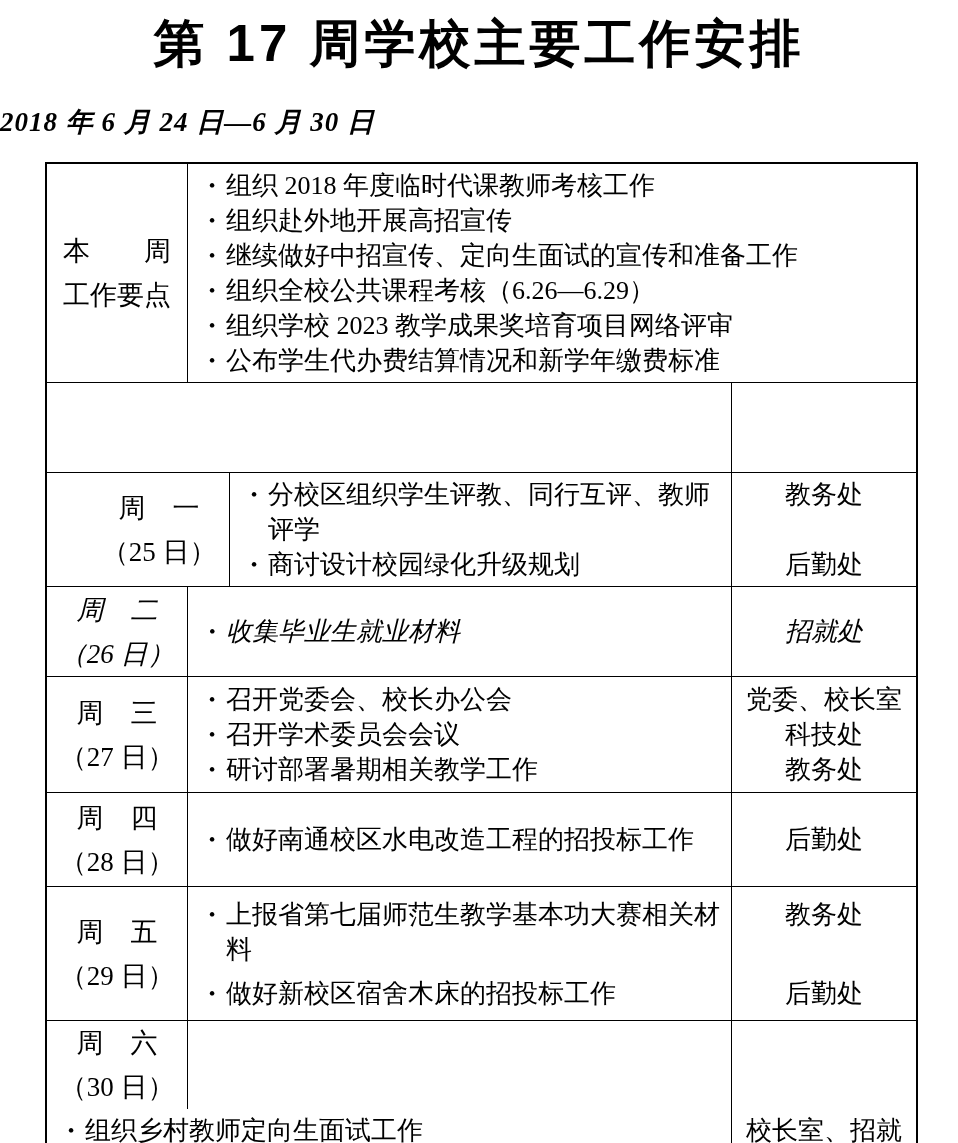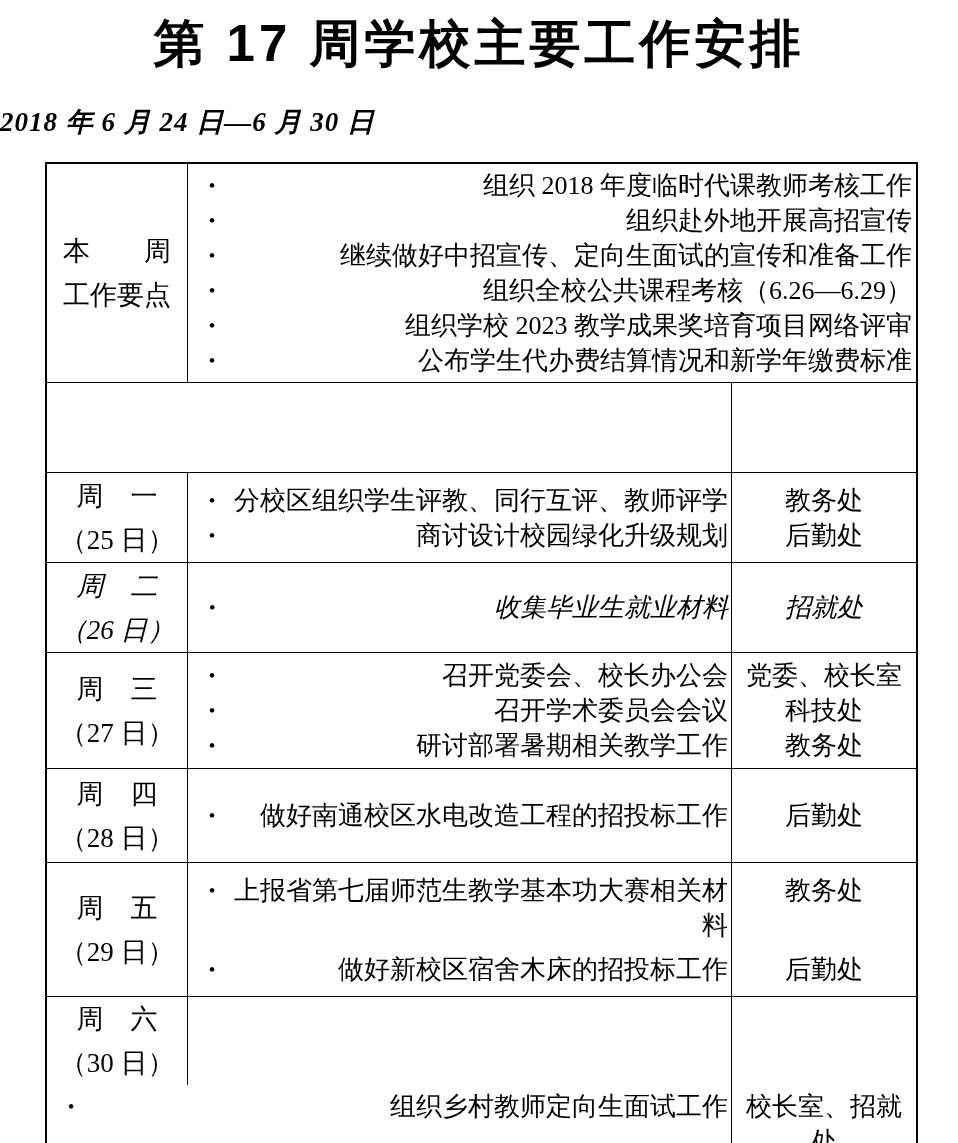--- a/index.html
+++ b/index.html
@@ -74,42 +74,41 @@
     flex-shrink: 0;
     width: 16px;
     margin-left: 16px;
     text-align: center;
     font-size: 19px;
   }
   .task-text {
     flex: 1;
     padding-left: 6px;
     padding-right: 4px;
-    text-align: right;
   }
   .task-dept {
     flex-shrink: 0;
     box-sizing: border-box;
     width: 184px;
     text-align: center;
     padding: 0 2px;
   }
   .row.has-divider::after {
     content: "";
     position: absolute;
     top: 0;
     bottom: 0;
     right: 184px;
     width: 1.5px;
     background: #000;
   }
   
   .r0 { min-height: 206px; }
   .r1 { min-height: 89px; }
-  .r2 { min-height: 89px; }
+  .r2 { min-height: 89px; padding-left: 42px; }
   .r3 { min-height: 89px; font-style: italic; }
   .r4 { min-height: 115px; }
   .r5 { min-height: 93px; }
   .r6 { min-height: 133px; }
   .r7 { min-height: 86px; flex-direction: column; }
   .r6 .cell-content { row-gap: 9px; }
   .doc-footer {
     margin-top: 32px;
     padding-right: 40px;
     text-align: right;

